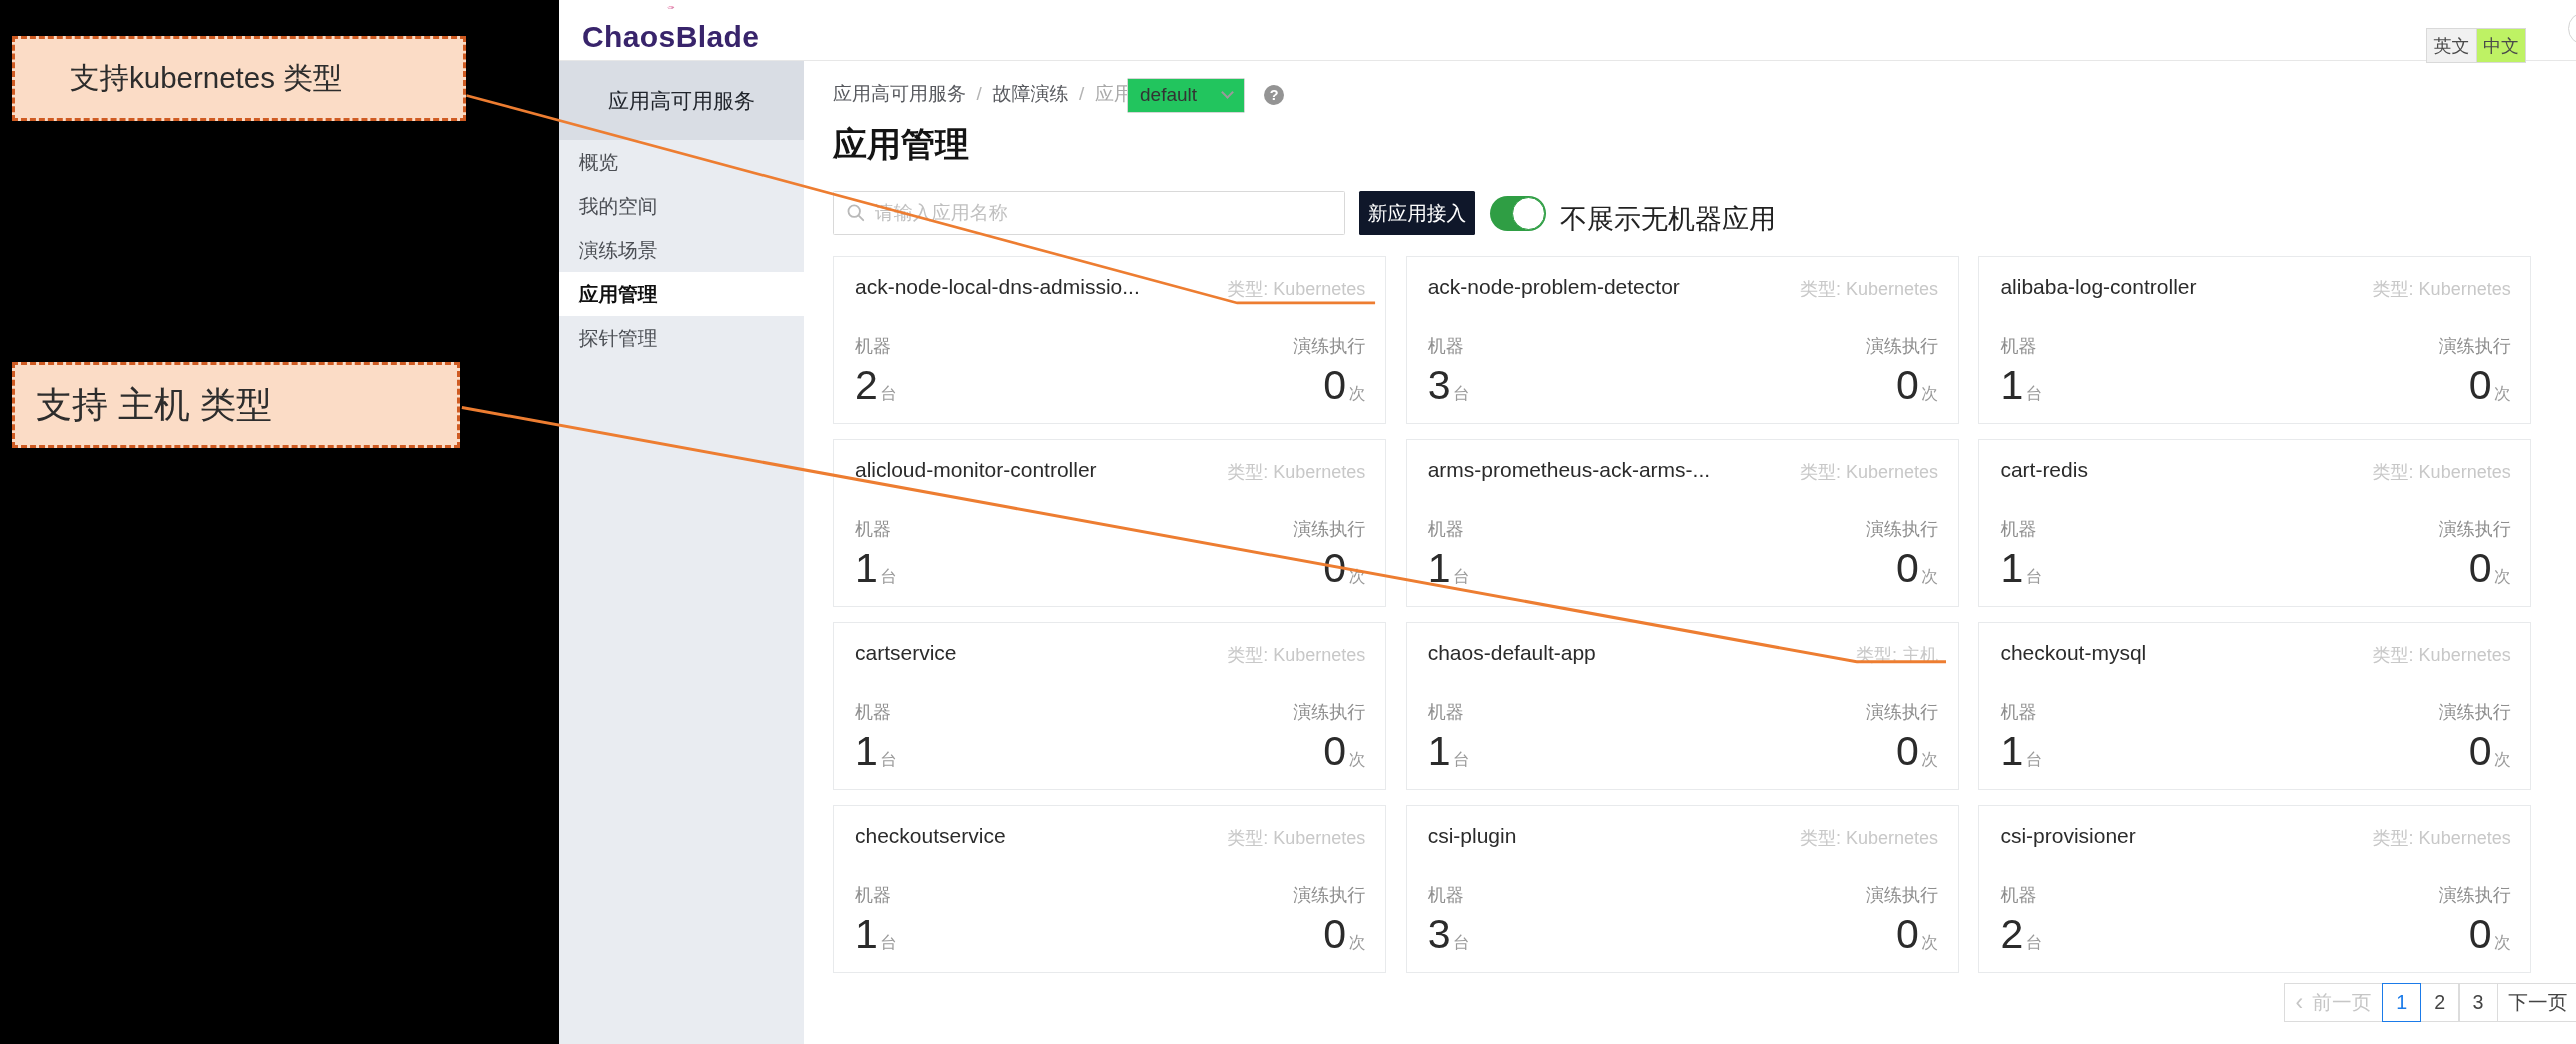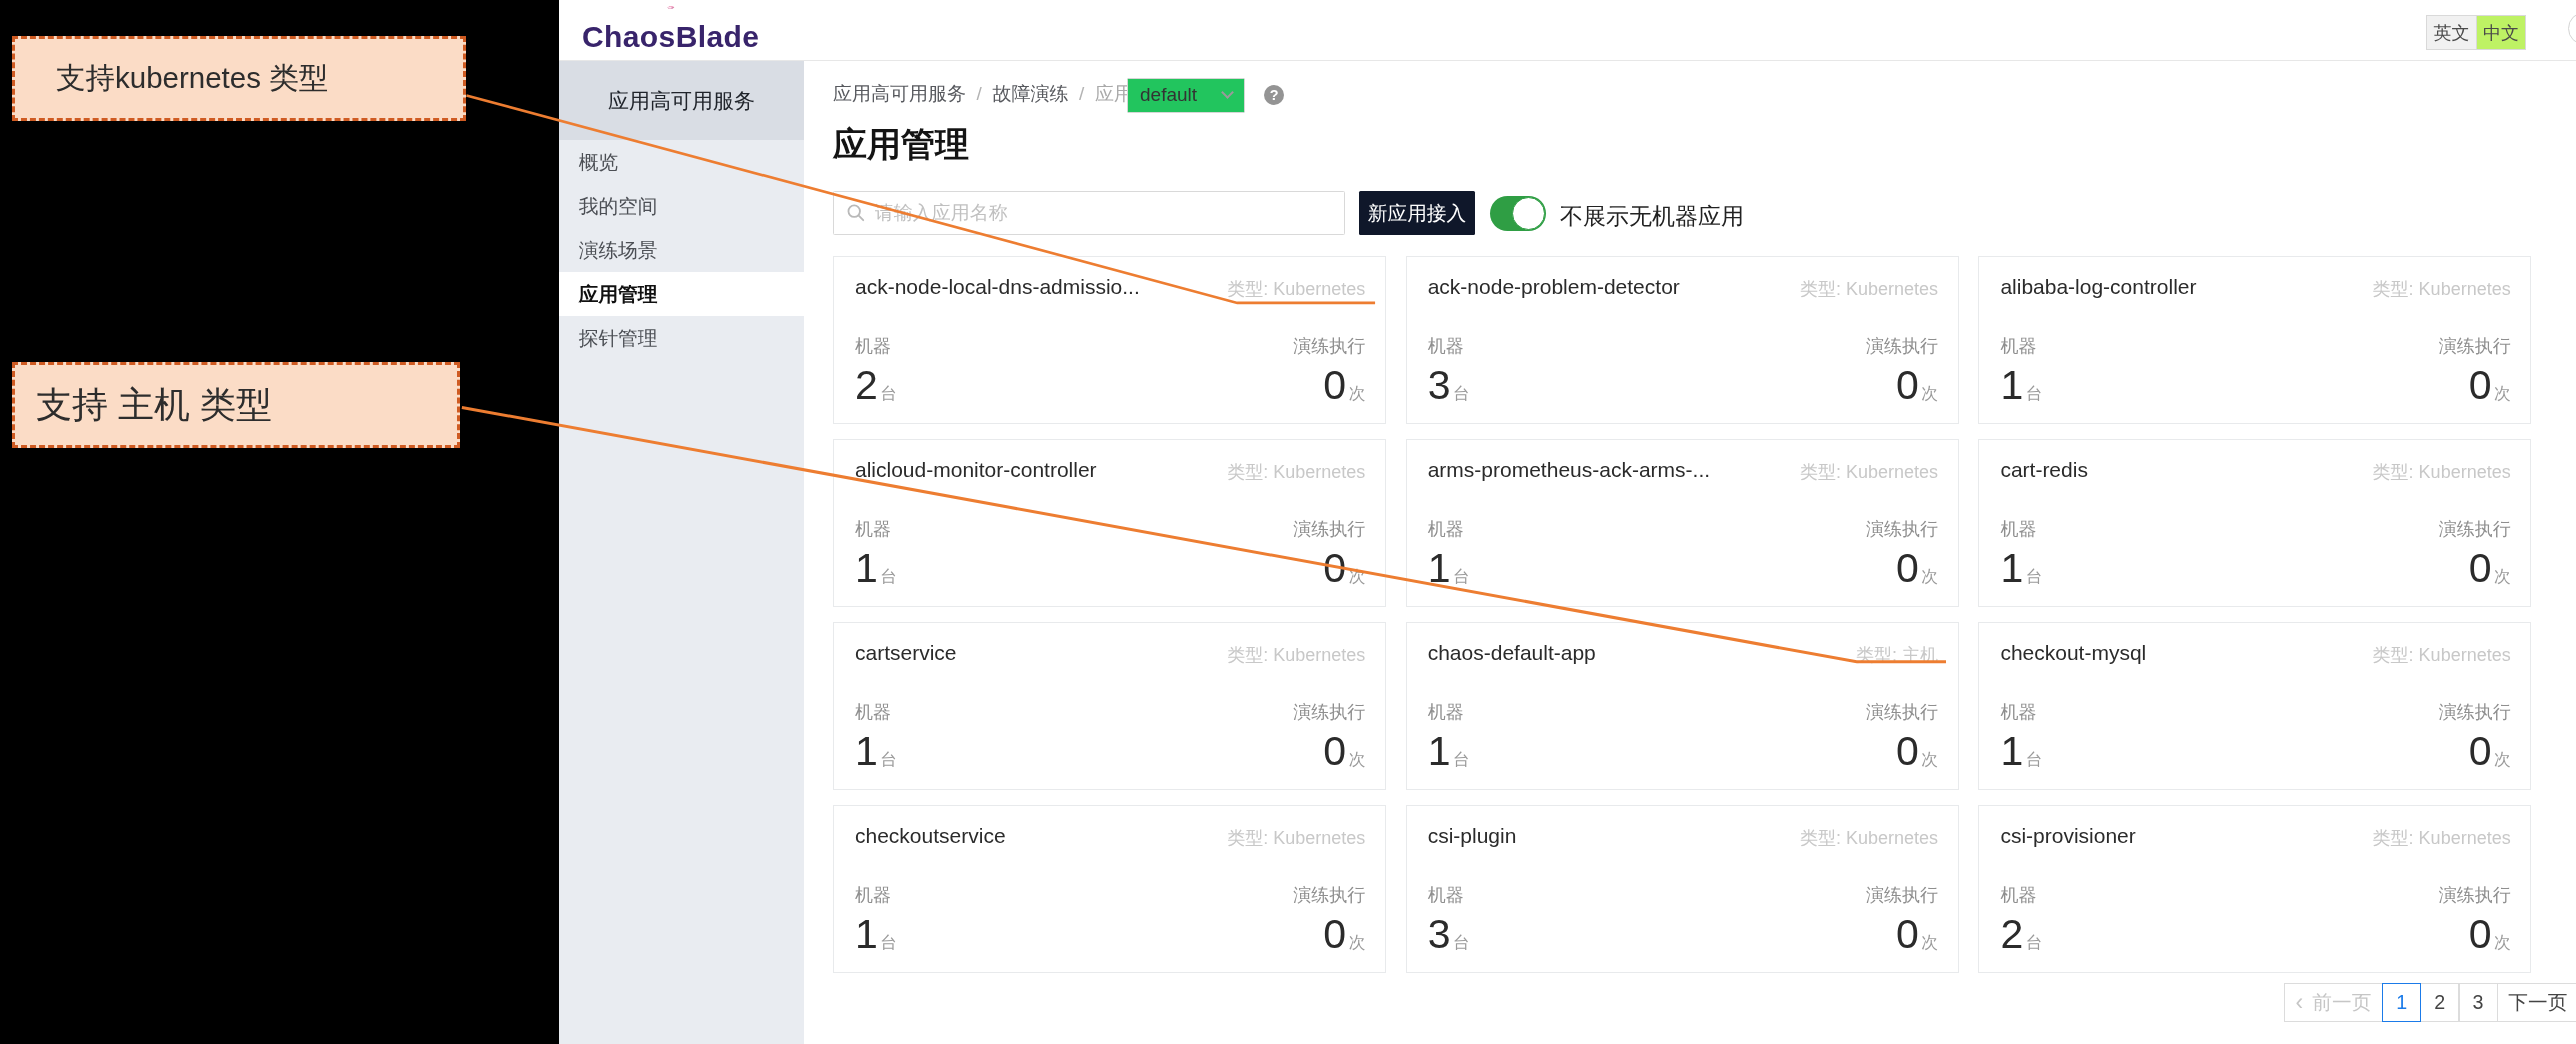--- a/index.html
+++ b/index.html
@@ -8,21 +8,21 @@
     position: relative; overflow: hidden; background: #000;
     font-family: "Liberation Sans", "DejaVu Sans", sans-serif;
     color: #262626;
   }
 
   
   .topbar { position: absolute; left: 559px; top: 0; width: 2017px; height: 61px;
             background: #fff; border-bottom: 0.8px solid #e7e7e7; z-index: 2; }
   .brand { position: absolute; left: 23px; top: 6px; height: 48px; display: flex; align-items: center; gap: 10.6px; flex-direction: column; }
   .brand-text { font-size: 30px; font-weight: 700; color: #38246b; letter-spacing: 0.4px; }
-  .lang-group { position: absolute; right: 50px; top: 15px; display: flex; }
+  .lang-group { position: absolute; right: 50px; top: 28px; display: flex; }
   .lang-btn { width: 50px; height: 35px; border: 0.8px solid #d9d9d9; background: #bef264;
               font-size: 18px; color: #4a4a4a; display: flex; align-items: center; justify-content: center; }
   .lang-btn.en { background: #f1f1f1; border-right: none; }
   .avatar-sliver { position: absolute; left: 2568px; top: 12px; width: 33px; height: 33px;
                    border-radius: 50%; border: 1.5px solid #d4d4d4; background: #fff; z-index: 3; }
 
   
   .sidebar { position: absolute; left: 559px; top: 61px; width: 245px; height: 984px;
              background: #e9ecf1; z-index: 2; }
   .side-header { height: 79px; background: #d9dde4; display: flex; align-items: center;
@@ -53,21 +53,21 @@
                 border: 0.8px solid #d9d9d9; border-radius: 1.5px; display: flex; align-items: center; padding: 0 12px; }
   .search-box input { border: none; outline: none; flex: 1; font-size: 19px; color: #333;
                       margin-left: 9px; font-family: inherit; background: transparent; }
   .search-box input::placeholder { color: #c0c0c0; }
   .add-btn { position: absolute; left: 526px; top: 0; width: 116px; height: 44px; background: #0f172a;
              color: #fff; font-size: 19.7px; border: none; border-radius: 1.5px; cursor: pointer; font-family: Liberation Sans, sans-serif; }
   .toggle { position: absolute; left: 657px; top: 5.3px; width: 56px; height: 35px; border-radius: 17.4px;
             background: #2f9e44; cursor: pointer; }
   .toggle .knob { position: absolute; right: 0.8px; top: 0.8px; width: 33px; height: 33px; border-radius: 50%;
                   background: #fff; border: 1.5px solid #2f9e44; }
-  .toggle-label { position: absolute; left: 727px; top: 9.8px; font-size: 23px; color: #222; }
+  .toggle-label { position: absolute; left: 727px; top: 9.8px; font-size: 27px; color: #222; }
 
   
   .grid { position: absolute; left: 29px; top: 195px; width: 1698px;
           display: grid; grid-template-columns: repeat(3, 553px); grid-auto-rows: 168px;
           column-gap: 19.7px; row-gap: 15px; }
   .card { position: relative; background: #fff; border: 0.8px solid #e8eaec; cursor: pointer; }
   .card-name { position: absolute; left: 21px; top: 18px; font-size: 21px; color: #2b2b2b; }
   .card-type { position: absolute; right: 19.7px; top: 19.7px; font-size: 18px; color: #c8c8c8; }
   .card-stats { position: absolute; left: 21px; right: 19.7px; bottom: 13.6px; display: flex;
                 justify-content: space-between; align-items: flex-end; }
@@ -81,21 +81,21 @@
   .page-cell { height: 39px; min-width: 39px; border: 0.8px solid #dcdcdc; background: #fff;
                display: flex; align-items: center; justify-content: center; font-size: 19.7px;
                color: #444; margin-left: -0.8px; cursor: pointer; padding: 0 10.6px; }
   .page-cell.disabled { color: #c6c6c6; }
   .page-cell.active { border-color: #1b7be9; color: #1b7be9; z-index: 1; }
   .prev-arrow { margin-right: 9px; font-size: 23px; line-height: 1; }
 
   
   .callout { position: absolute; background: #fbdcc6; border: 3px dashed #cf5b22; color: #2d2d2d;
              display: flex; align-items: center; z-index: 5; }
-  .callout-1 { left: 12px; top: 36px; width: 454px; height: 85px; font-size: 29.5px; padding-left: 41px; }
+  .callout-1 { left: 12px; top: 36px; width: 454px; height: 85px; font-size: 29.5px; padding-left: 55px; }
   .callout-2 { left: 12px; top: 362px; width: 448px; height: 86px; font-size: 36px; padding-left: 21px; }
   .anno-overlay { position: absolute; left: 0; top: 0; width: 2576px; height: 1045px;
                   z-index: 6; pointer-events: none; }
 
   .chev { display: inline-block; width: 12px; height: 12px; border-right: 2.3px solid #8a8d93;
           border-bottom: 2.3px solid #8a8d93; transform: rotate(45deg); }
   .chev.small { width: 9px; height: 9px; border-color: #9a9a9a; }
 </style>
 </head>
 <body>

